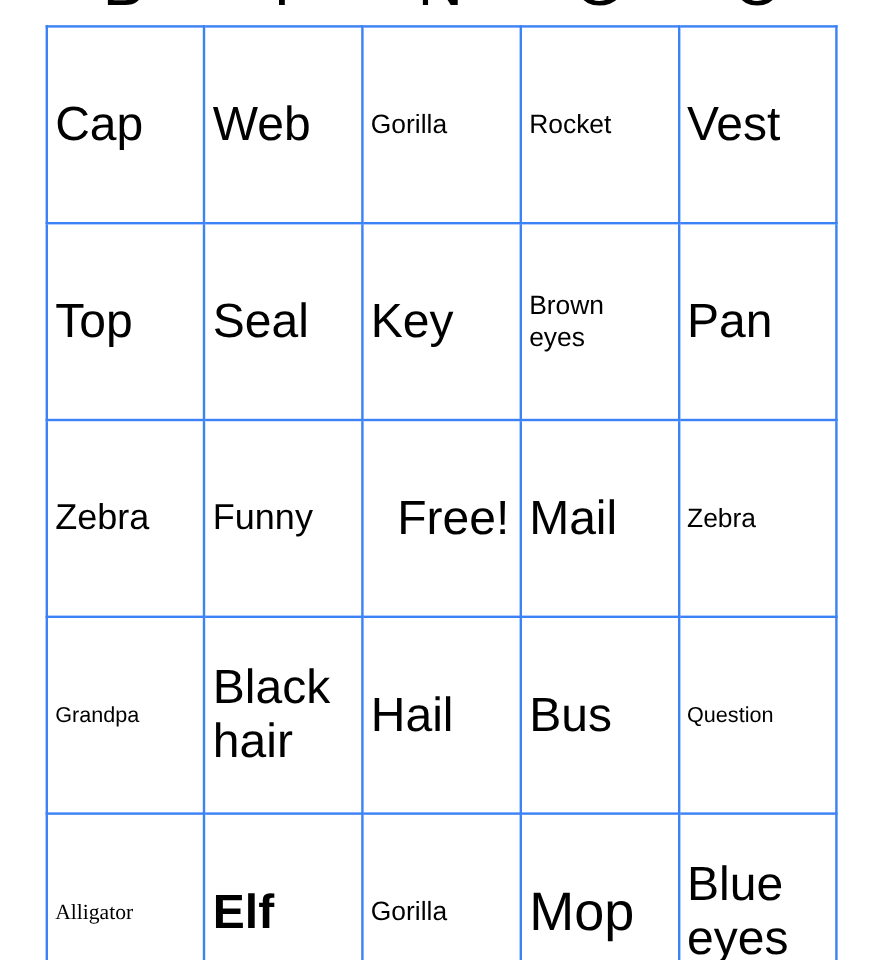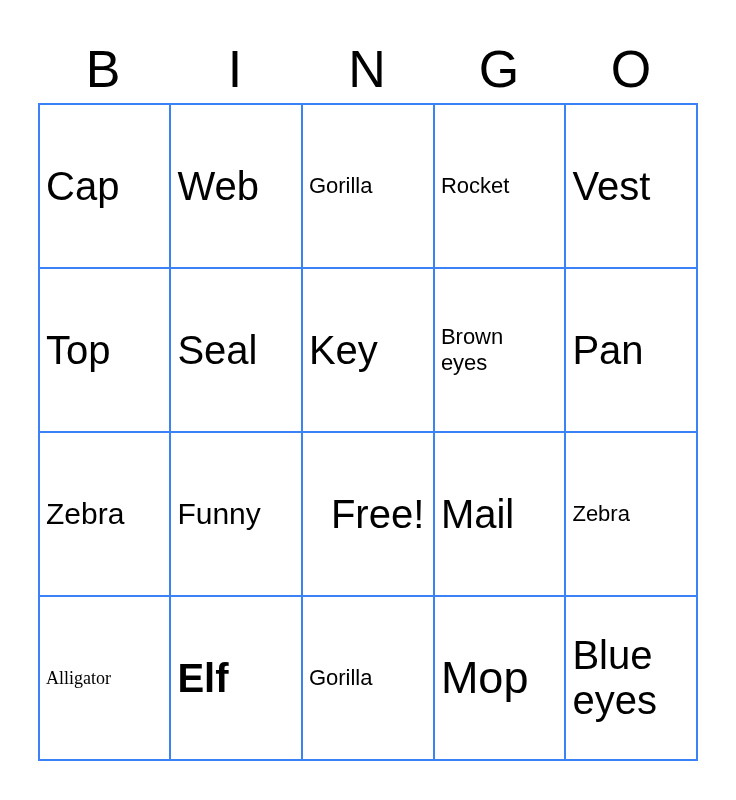--- a/index.html
+++ b/index.html
@@ -85,20 +85,27 @@
           <td style="font-size: 40px;">Pan</td>
         </tr>
         <tr>
           <td style="font-size: 30px;">Zebra</td>
           <td style="font-size: 30px;">Funny</td>
           <td style="font-size: 40px; padding-left: 28px;">Free!</td>
           <td style="font-size: 40px;">Mail</td>
           <td style="font-size: 22px;">Zebra</td>
         </tr>
         <tr>
+          <td style="font-size: 18px;">Grandpa</td>
+          <td style="font-size: 40px;">Black<br>hair</td>
+          <td style="font-size: 40px;">Hail</td>
+          <td style="font-size: 40px;">Bus</td>
+          <td style="font-size: 18px;">Question</td>
+        </tr>
+        <tr>
           <td style="font-size: 18px; font-family: Liberation Serif, serif;">Alligator</td>
           <td style="font-size: 40px; font-weight: bold;">Elf</td>
           <td style="font-size: 22px;">Gorilla</td>
           <td style="font-size: 45px;">Mop</td>
           <td style="font-size: 40px;">Blue<br>eyes</td>
         </tr>
       </tbody>
   </table>
 </div>
 

